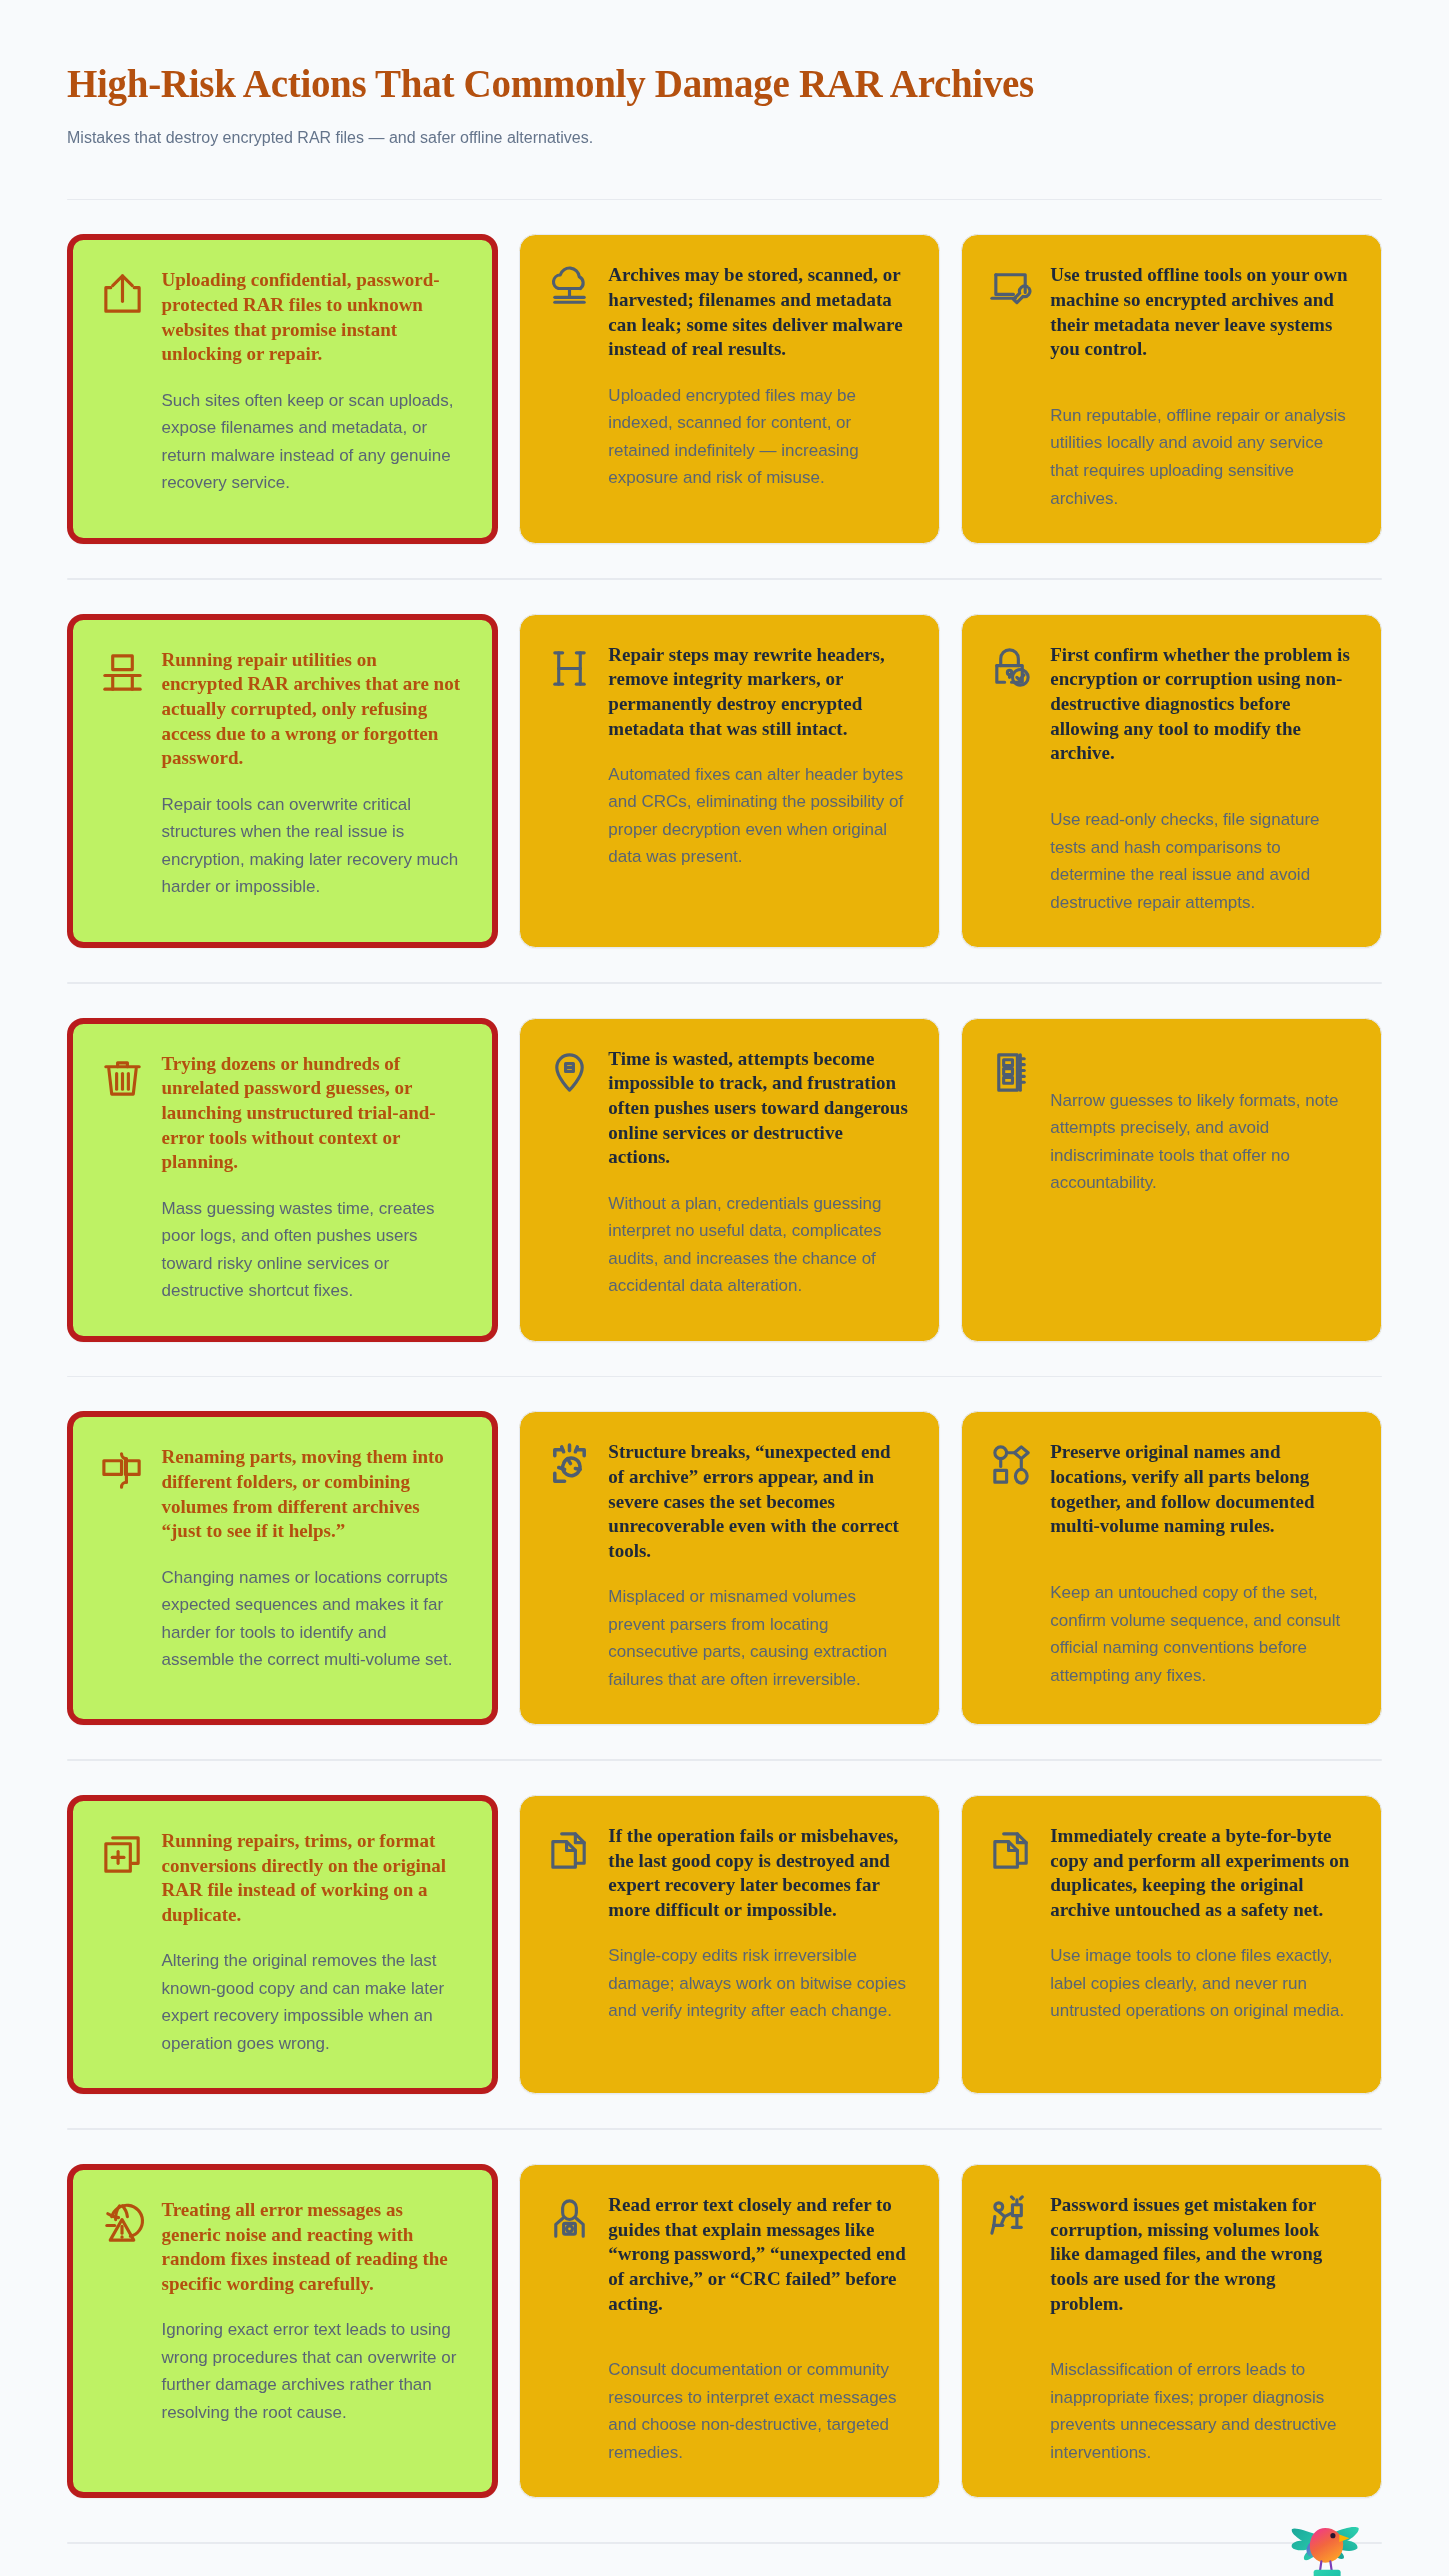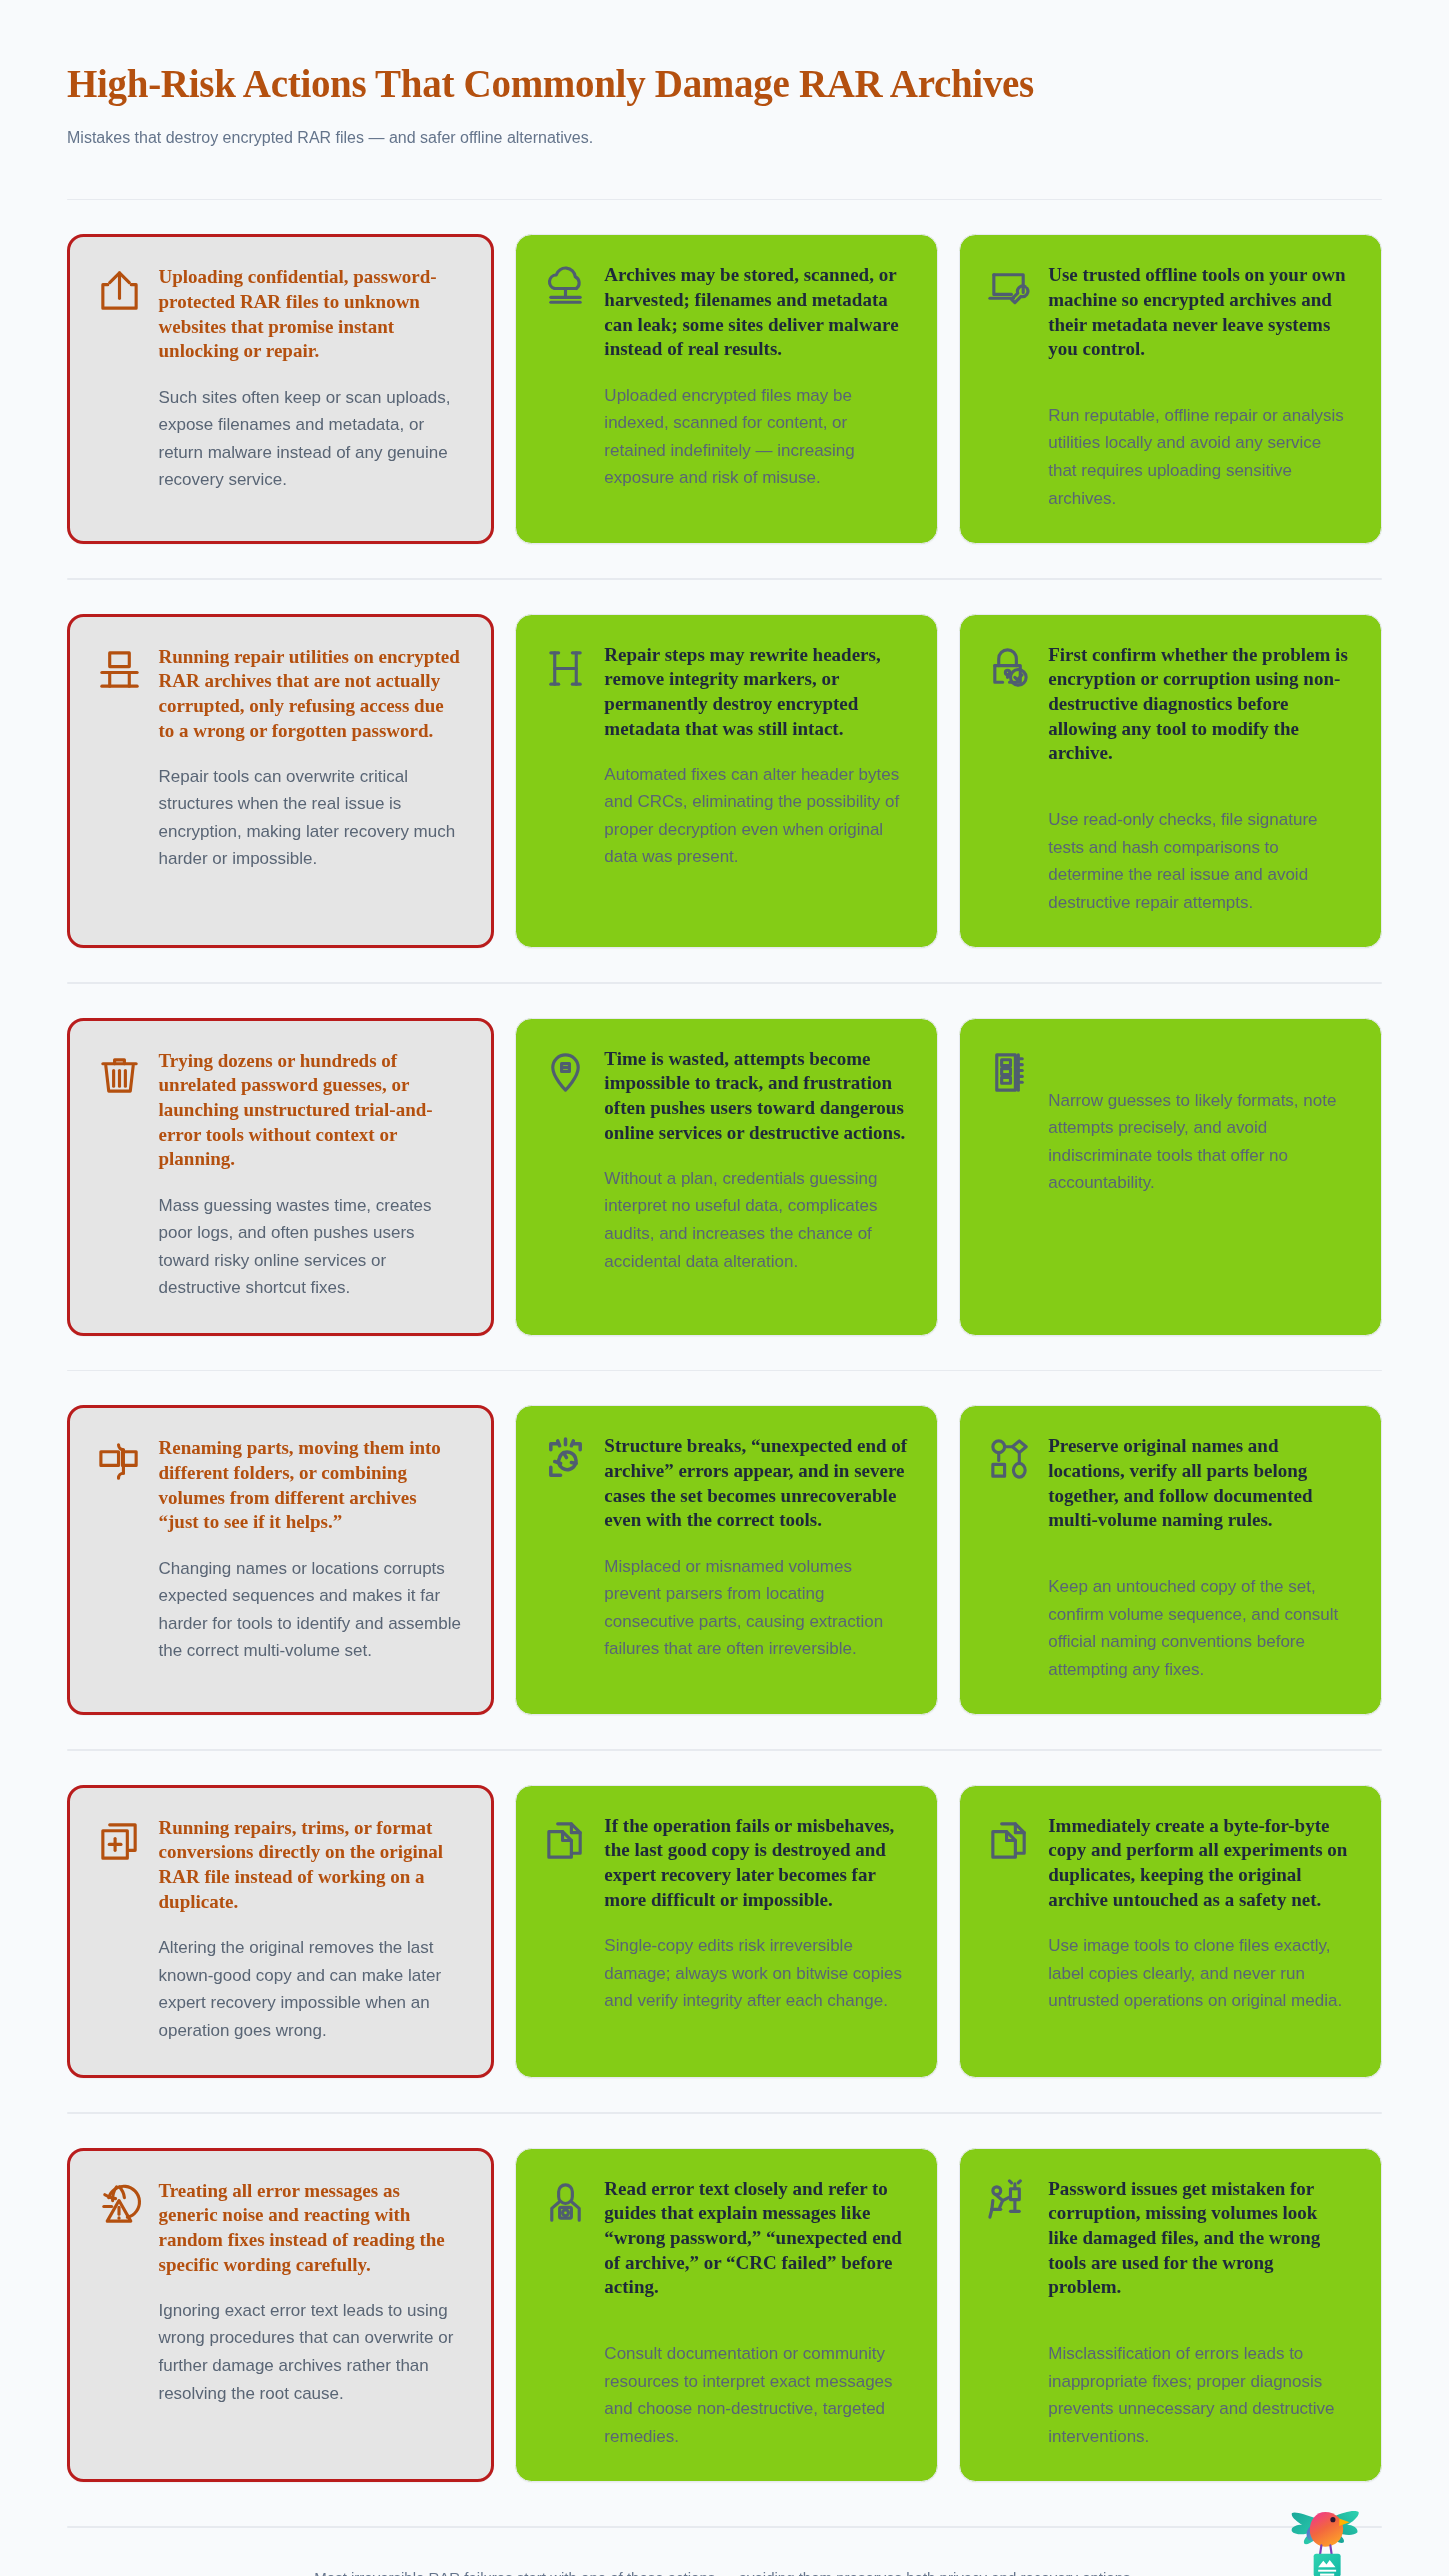--- a/index.html
+++ b/index.html
@@ -59,27 +59,27 @@
     border-radius: 1px;
   }
 
   .card {
     flex: 1 1 0;
     border-radius: 16.5px;
     padding: 28px 30px 31px 26px;
     display: flex;
     gap: 15.5px;
     align-items: flex-start;
-    background: #84cc16;
+    background: #eab308;
     border: 1px solid #e6eaef;
     box-shadow: 0 0.5px 1px rgba(15,23,42,0.04);
   }
   .card.risk {
-    background: #e5e5e5;
-    border: 3px solid #b91c1c;
+    background: #bef264;
+    border: 6px solid #b91c1c;
   }
 
   .card-icon {
     flex: 0 0 auto;
     width: 47px;
     height: 47px;
     display: block;
     margin-top: 2.1px;
   }
   .card-icon svg { display: block; width: 47px; height: 47px; }

